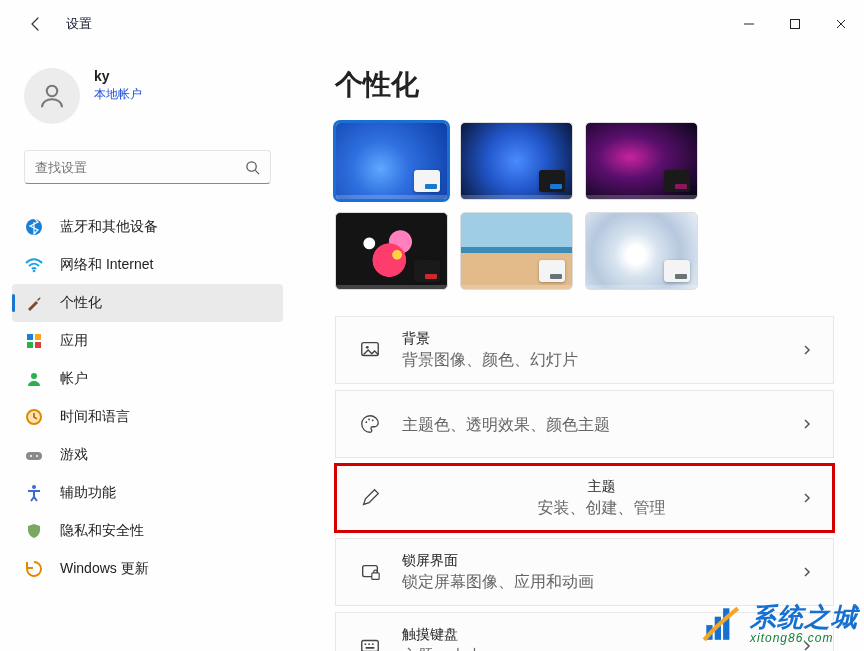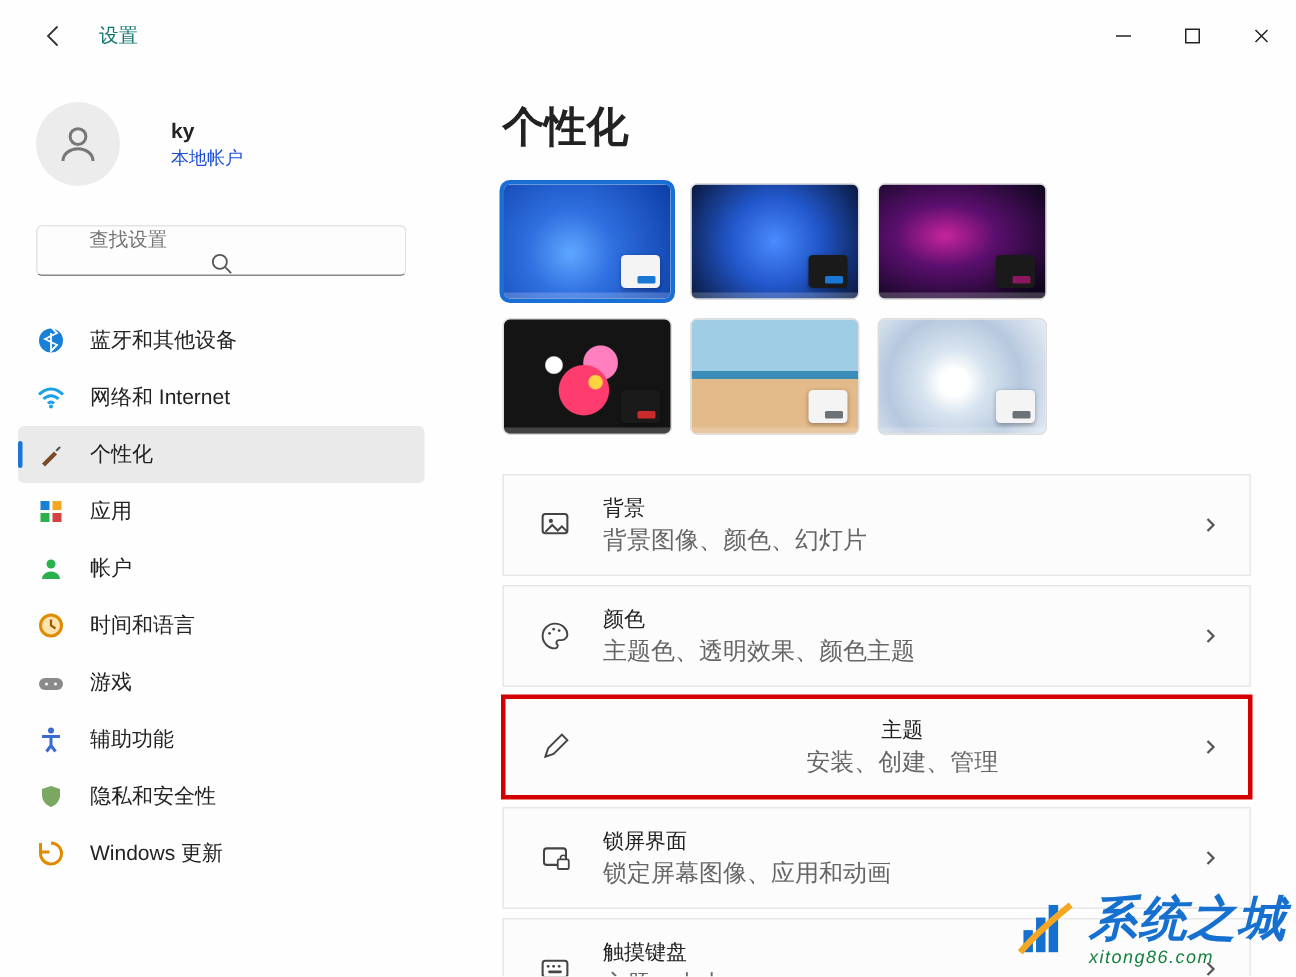--- a/index.html
+++ b/index.html
@@ -1,32 +1,32 @@
 <!DOCTYPE html>
 <html><head>
 <meta charset="utf-8">
 <style>
   * { box-sizing: border-box; margin: 0; padding: 0; font-family: "Segoe UI", "Microsoft YaHei", sans-serif; }
   body { width: 864px; height: 651px; background: #fefefe; overflow: hidden; position: relative; }
   .titlebar { height: 48px; display: flex; align-items: center; padding: 0 0 0 24px; }
   .back-btn { width: 24px; height: 24px; display:flex; align-items:center; justify-content:center; cursor:pointer; }
-  .title { font-size: 13px; margin-left: 18px; color:#0f766e; }
+  .title { font-size: 13px; margin-left: 18px; color:#0f172a; }
   .window-controls { margin-left: auto; display:flex; }
   .window-controls div { width: 46px; height: 32px; display:flex; align-items:center; justify-content:center; cursor:pointer; }
   .content { display:flex; height: calc(100% - 48px); }
   .sidebar { width: 295px; padding: 0 12px 0 12px; }
   .main { flex:1; padding: 0 30px 0 40px; overflow:hidden; }
 
-  .profile { display:flex; align-items:center; padding: 20px 12px 22px 12px; gap: 20px; }
+  .profile { display:flex; align-items:flex-start; padding: 20px 12px 22px 12px; }
   .avatar { width: 56px; height: 56px; border-radius: 50%; background:#ececec; display:flex; align-items:center; justify-content:center; }
   .profile-text { margin-left: 14px; }
   .profile-name { font-size: 14px; color:#222; font-weight:600;}
   .profile-sub { font-size: 12px; color:#1d4ed8; margin-top:2px;}
 
-  .search { margin: 4px 12px 24px 12px; height: 34px; background:#fdfdfd; border:1px solid #e4e4e4; border-bottom:1.5px solid #888; border-radius:4px; display:flex; align-items:center; padding: 0 10px; flex-direction: column; }
+  .search { margin: 4px 12px 24px 12px; height: 34px; background:#fdfdfd; border:1px solid #e4e4e4; border-bottom:1.5px solid #888; border-radius:4px; display:flex; align-items:center; padding: 0 10px; }
   .search input { flex:1; border:none; outline:none; font-size:13px; background:transparent; }
   .search .sicon { color:#555; }
 
   .nav-item { display:flex; align-items:center; height:38px; border-radius:4px; padding: 0 12px; font-size:14px; color:#222; cursor:pointer; position:relative;}
   .nav-item.active { background:#eaeaea; }
   .nav-item.active::before { content:""; position:absolute; left:0px; top:10px; bottom:10px; width:3px; background:#1976d2; border-radius:3px;}
   .nav-icon { width:20px; height:20px; margin-right:16px; display:flex; align-items:center; justify-content:center; font-size:14px;}
   .nav-label { }
 
   .page-title { font-size: 28px; font-weight:600; color:#222; margin: 18px 0 18px 0;}
@@ -51,21 +51,21 @@
   .setting-row { display:flex; align-items:center; height:68px; border:1px solid #e7e7e7; border-radius:0; background:#fcfcfc; padding:0 20px; cursor:pointer;}
   .setting-row .row-icon { width:28px; display:flex; justify-content:center; color:#444;}
   .row-text { margin-left:18px; flex:1;}
   .row-title { font-size:14px; color:#222;}
   .row-sub { font-size:16px; color:#666; margin-top:2px;}
   .chevron { color:#555; }
   .highlight { outline:3px solid #d40000; outline-offset:-2px;text-align:center;}
 
   .watermark { position:absolute; right:6px; bottom:6px; display:flex; align-items:center; gap:8px; font-style:italic;}
   .wm-text { display:flex; flex-direction:column; align-items:flex-start;}
-  .wm-main { font-size:32px; font-weight:700; color:#1670d0; letter-spacing:1px;font-family:Liberation Mono, monospace;}
+  .wm-main { font-size:26px; font-weight:700; color:#1670d0; letter-spacing:1px;font-family:Liberation Mono, monospace;}
   .wm-sub { font-size:12px; color:#15803d; letter-spacing:1px; margin-top:-4px;}
   .wm-logo { width:42px; height:42px; }
 
   svg { display:block; }
 </style>
 </head>
 <body>
 
 <div class="titlebar">
   <div class="back-btn">
@@ -277,21 +277,20 @@
         <div class="setting-row">
           <span class="row-icon">
             <svg width="22" height="22" viewBox="0 0 24 24">
               <path d="M12 3a9 9 0 1 0 0 18c1 0 2-1 2-2s-1-1-1-2 1-2 2-2h2c2 0 4-2 4-4 0-4-4-8-9-8z" stroke="#444" stroke-width="1.4" fill="none"></path>
               <circle cx="8" cy="10" r="1" fill="#444"></circle>
               <circle cx="11" cy="7" r="1" fill="#444"></circle>
               <circle cx="15" cy="8" r="1" fill="#444"></circle>
             </svg>
           </span>
           <div class="row-text">
-            <div class="row-title">颜色</div>
             <div class="row-sub">主题色、透明效果、颜色主题</div>
           </div>
           <span class="chevron">
             <svg width="12" height="12" viewBox="0 0 12 12">
               <path d="M4 2l4 4-4 4" stroke="#555" stroke-width="1.5" fill="none"></path>
             </svg>
           </span>
         </div>
         <div class="setting-row highlight">
           <span class="row-icon">

